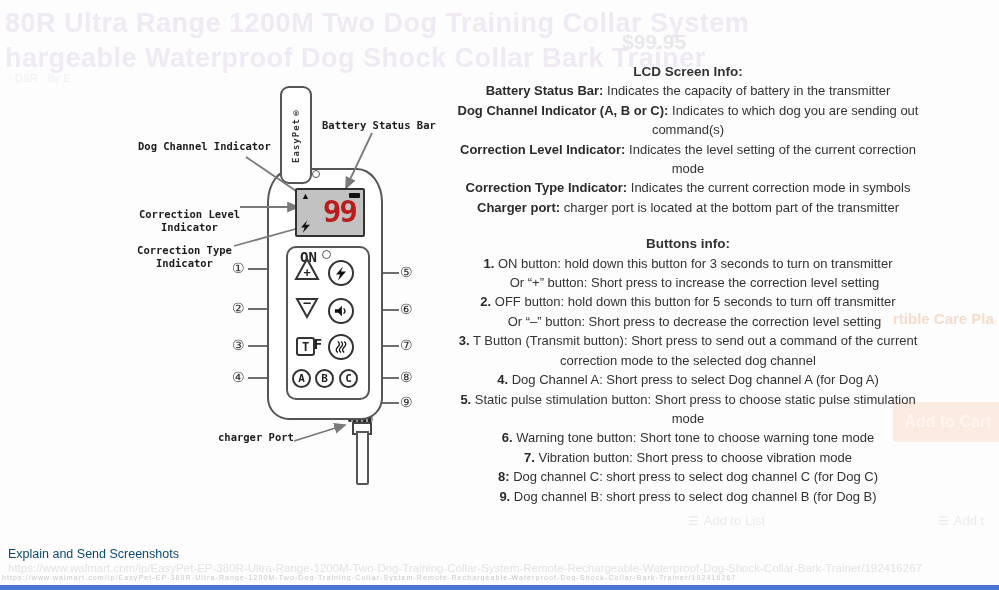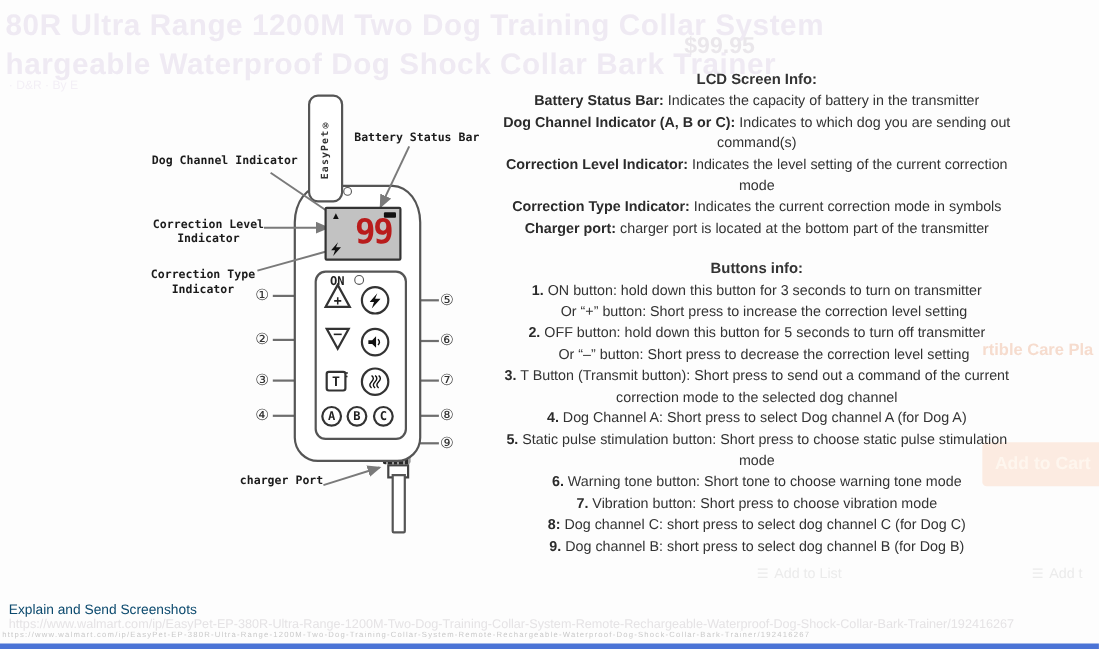--- a/index.html
+++ b/index.html
@@ -52,21 +52,21 @@
     border-radius:50%;z-index:5;}
   .btnwrap{position:absolute;z-index:5;}
   .circlebtn{border:2px solid #333;border-radius:50%;background:#fff;display:flex;
     align-items:center;justify-content:center;}
   .abc{width:15px;height:15px;font-family:"DejaVu Sans Mono",monospace;font-weight:bold;
     font-size:11px;color:#222;}
   .tbtn{width:15px;height:15px;border:2px solid #333;border-radius:3px;background:#fff;
     display:flex;align-items:center;justify-content:center;
     font-family:"DejaVu Sans Mono",monospace;font-weight:bold;font-size:12px;color:#222;}
   .minilabel{position:absolute;font-family:"DejaVu Sans Mono",monospace;font-weight:bold;
-    font-size:11px;color:#222;z-index:5;}
+    font-size:14px;color:#222;z-index:5;}
   .marker{position:absolute;font-size:14px;color:#333;z-index:5;line-height:14px;}
   .charger-stripe{position:absolute;left:348px;top:411px;width:25px;height:11px;z-index:1;
     background:repeating-linear-gradient(90deg,#2a2a2a 0 3px,#999 3px 5px);border-radius:2px;}
   .charger-mid{position:absolute;left:352px;top:422px;width:16px;height:9px;background:#fff;
     border:2px solid #444;}
   .charger-cable{position:absolute;left:356px;top:431px;width:9px;height:50px;background:#fff;
     border:2px solid #555;border-radius:0 0 2px 2px;}
   .arrows{position:absolute;left:0;top:0;width:999px;height:590px;z-index:3;pointer-events:none;}
   
   .info{position:absolute;left:448px;top:62px;width:480px;font-size:13px;line-height:19.4px;color:#333;text-align:center;}
@@ -87,21 +87,21 @@
 <div class="ghost-price">$99.95</div>
 <div class="ghost-careplan">rtible Care Pla</div>
 <div class="ghost-cart">
   <span>Add to Cart</span>
 </div>
 <div class="ghost-list" style="left:688px;"><span class="gicon">☰</span><span>Add to List</span></div>
 <div class="ghost-list" style="left:938px;"><span class="gicon">☰</span><span>Add t</span></div>
 
 <div class="dlabel" style="left:322px;top:119px;">Battery Status Bar</div>
 <div class="dlabel" style="left:138px;top:140px;">Dog Channel Indicator</div>
-<div class="dlabel center" style="left:132px;top:198px;width:115px;">Correction Level Indicator</div>
+<div class="dlabel center" style="left:132px;top:208px;width:115px;">Correction Level Indicator</div>
 <div class="dlabel center" style="left:132px;top:244px;width:105px;">Correction Type Indicator</div>
 <div class="dlabel" style="left:218px;top:431px;">charger Port</div>
 
 <div class="antenna">
   <span>EasyPet®</span>
 </div>
 <div class="rbody"></div>
 <div class="lanyard"></div>
 
 <div class="lcd">

